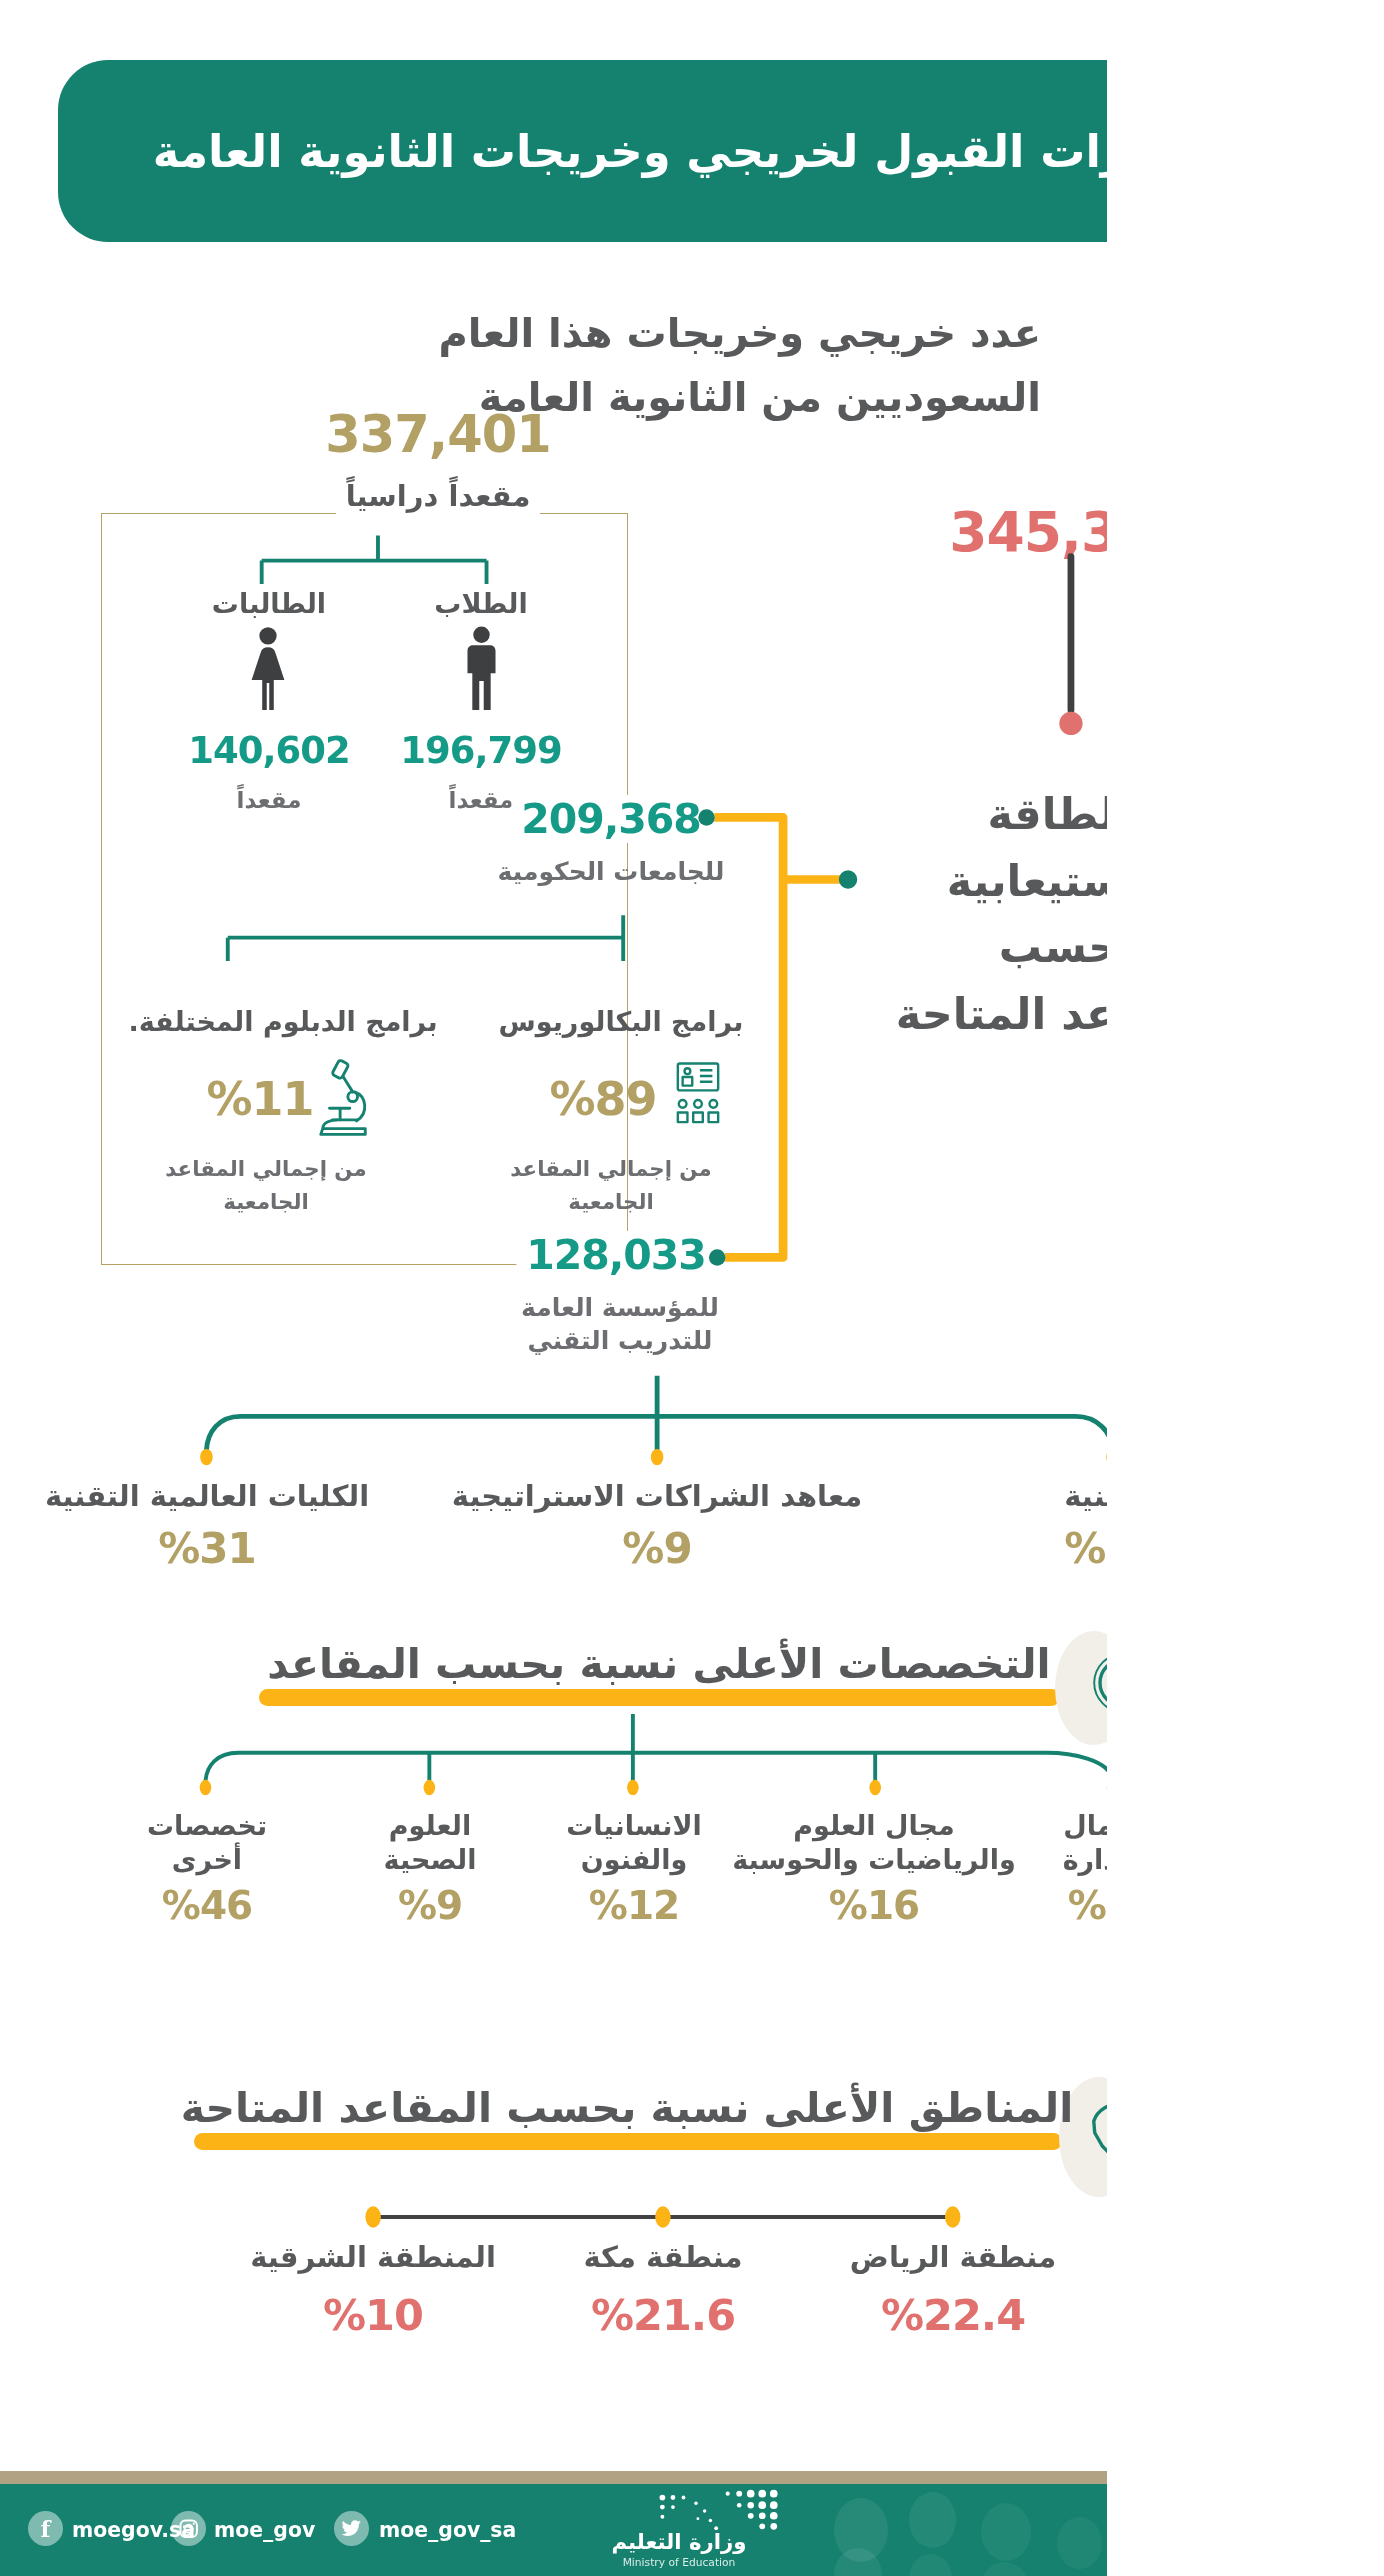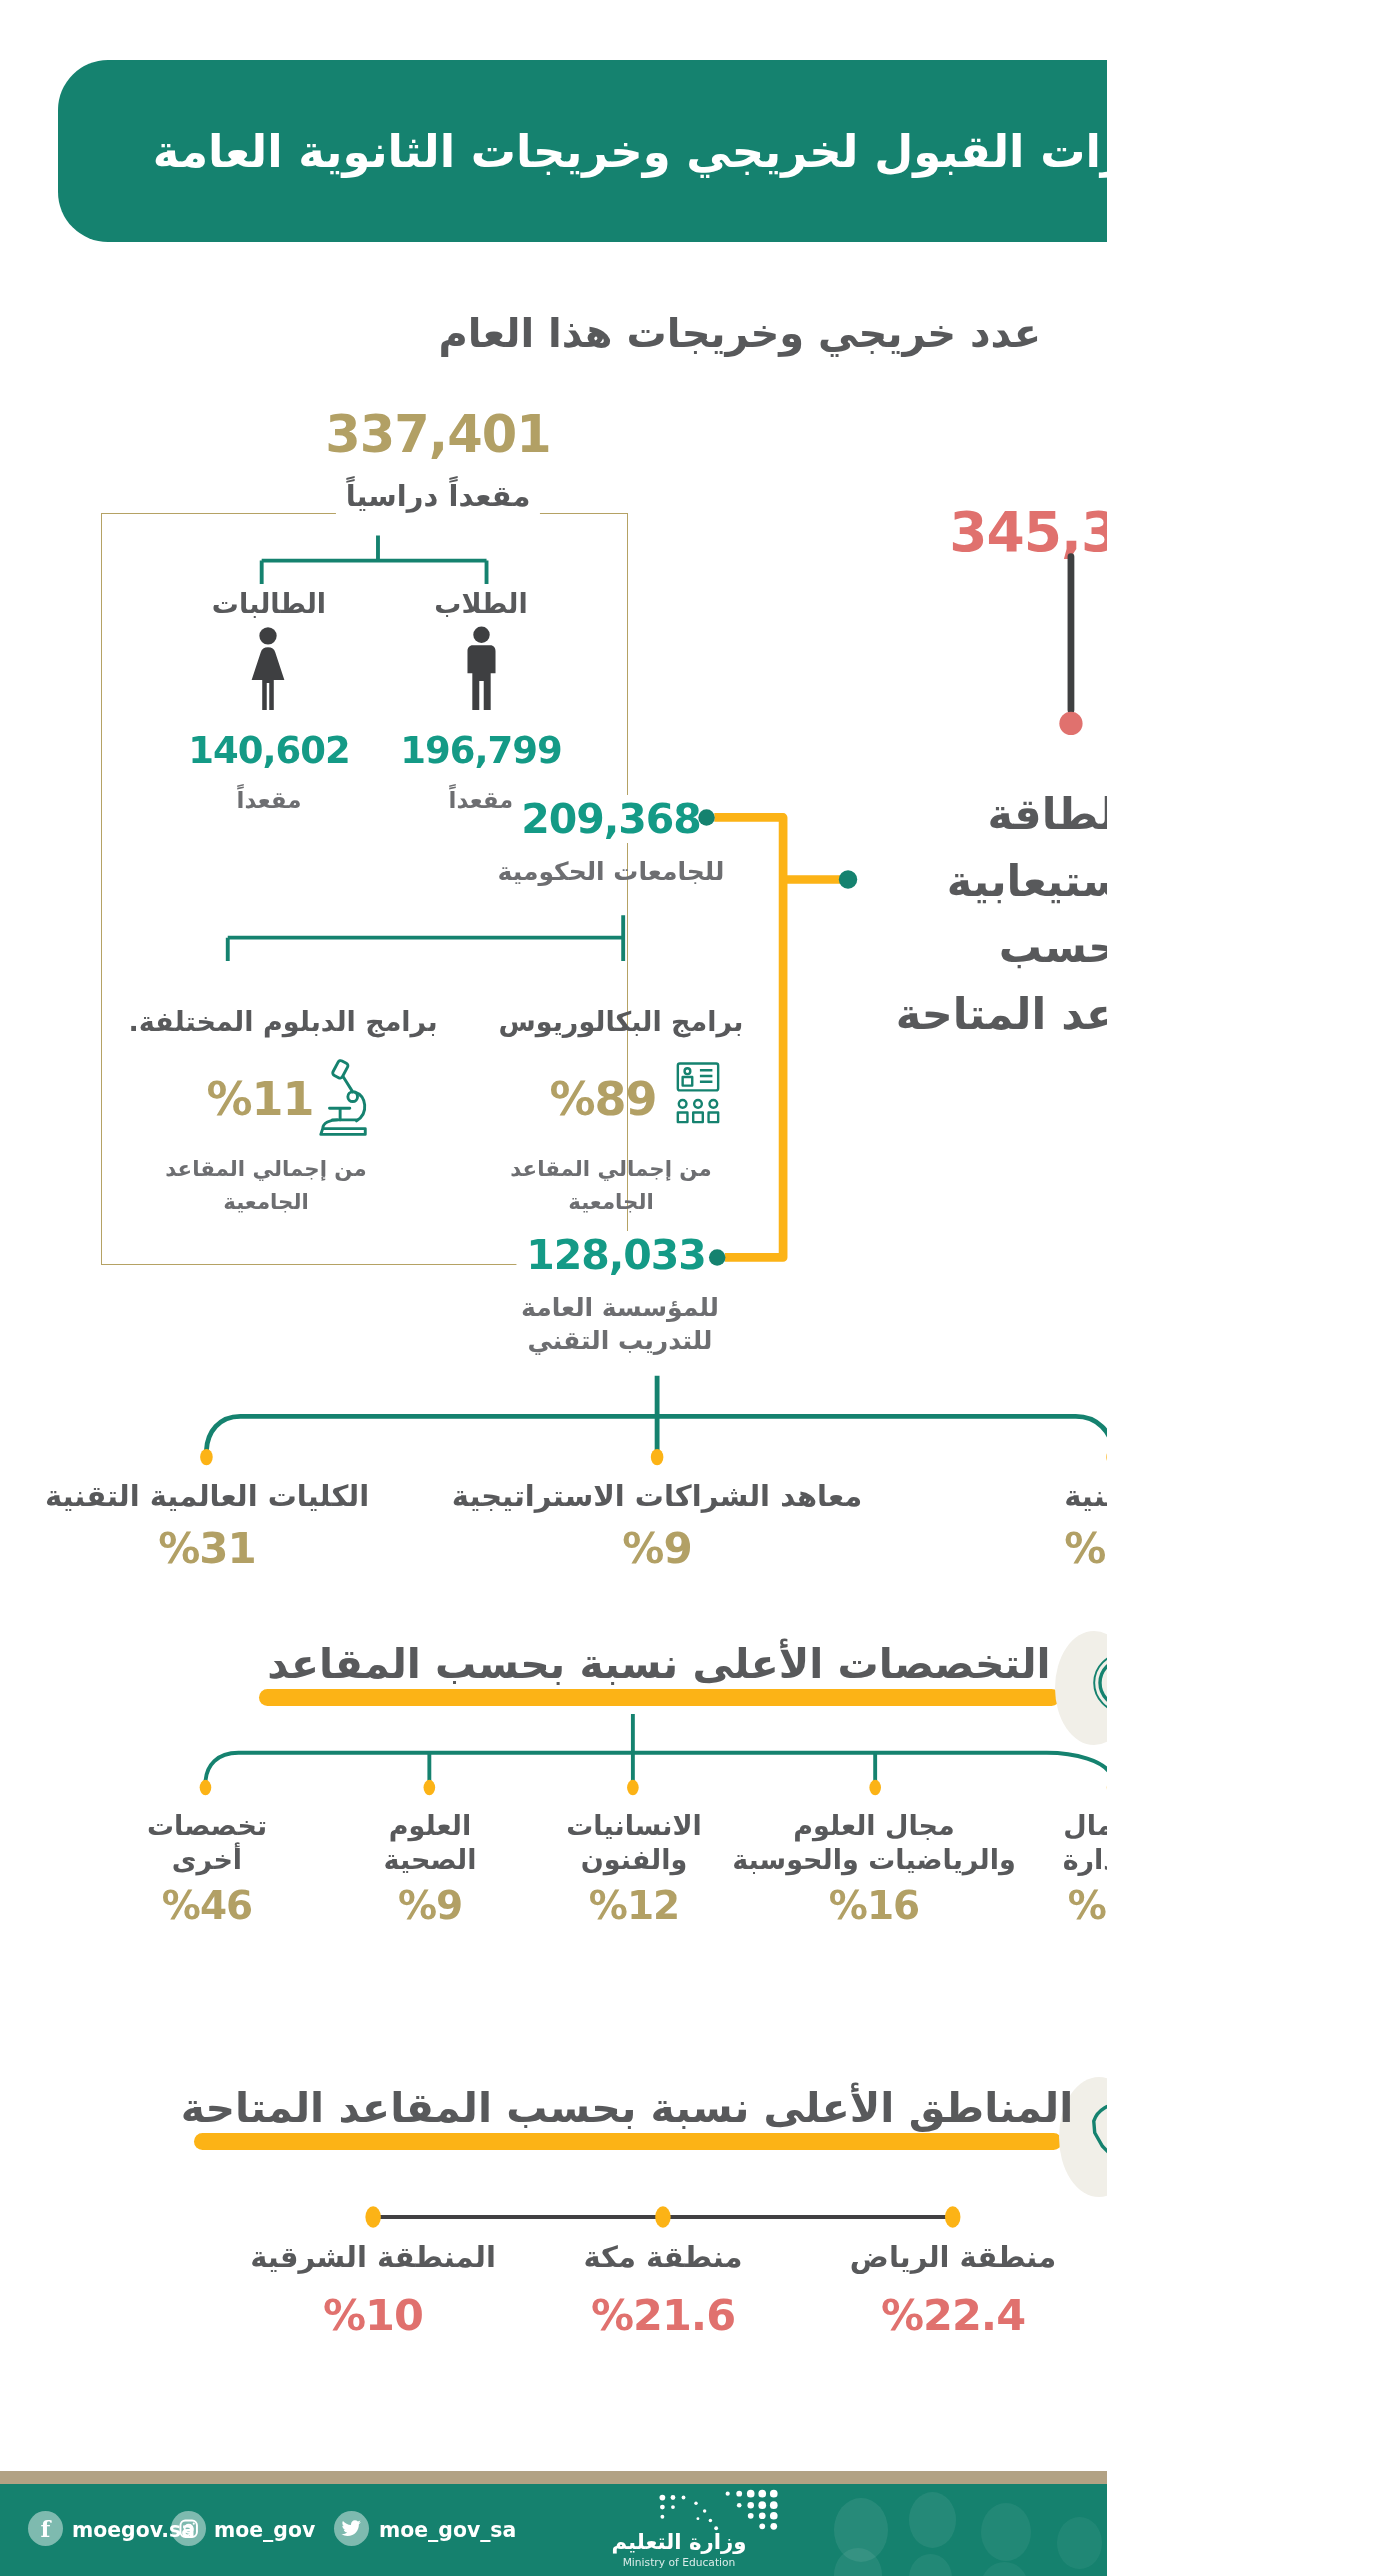--- a/index.html
+++ b/index.html
@@ -26,20 +26,21 @@
 <body>
 
 <div id="page">
 
   <div class="abs" style="left:58px;top:60px;width:1266px;height:182px;background:#15826F;border-radius:50px;
               display:flex;align-items:center;justify-content:center;">
     <div class="rtl" style="color:#ffffff;font-weight:bold;font-size:45px;">مؤشرات القبول لخريجي وخريجات الثانوية العامة</div>
   </div>
 
   <div class="abs rtl lbl" style="right:66px;top:310px;width:679px;font-size:40px;text-align:right;">عدد خريجي وخريجات هذا العام</div>
+  <div class="abs rtl lbl" style="right:66px;top:374px;width:679px;font-size:40px;text-align:right;">السعوديين من الثانوية العامة</div>
   <div class="abs ctr ltr num-red" style="left:1071px;top:500px;font-size:55px;">345,320</div>
 
   <div class="abs" style="left:101px;top:513px;width:525px;height:750px;border:1.9px solid #B5A264;"></div>
 
   <div class="abs ctr ltr num-gold" style="left:438px;top:405px;font-size:51px;">337,401</div>
   <div class="abs ctr rtl lbl whitebg" style="left:438px;top:477px;font-size:29px;height:43px;line-height:39px;z-index:2;">مقعداً دراسياً</div>
 
   <div class="abs ctr rtl lbl" style="left:269px;top:588px;font-size:27px;">الطالبات</div>
   <div class="abs ctr rtl lbl" style="left:481px;top:588px;font-size:27px;">الطلاب</div>
 

